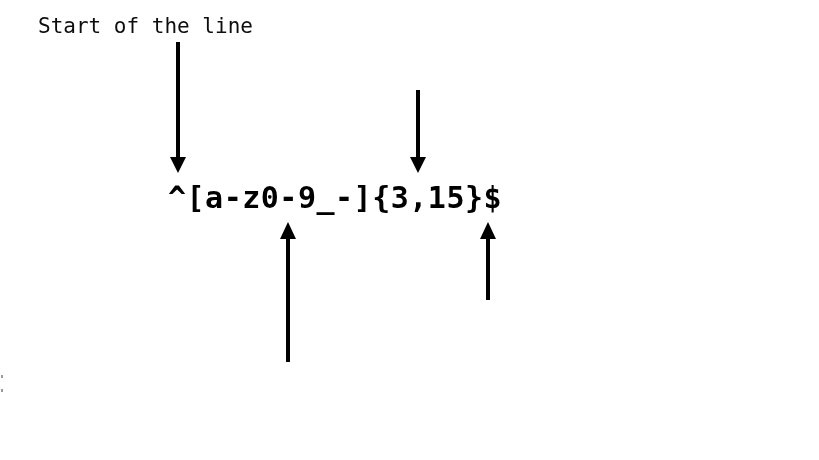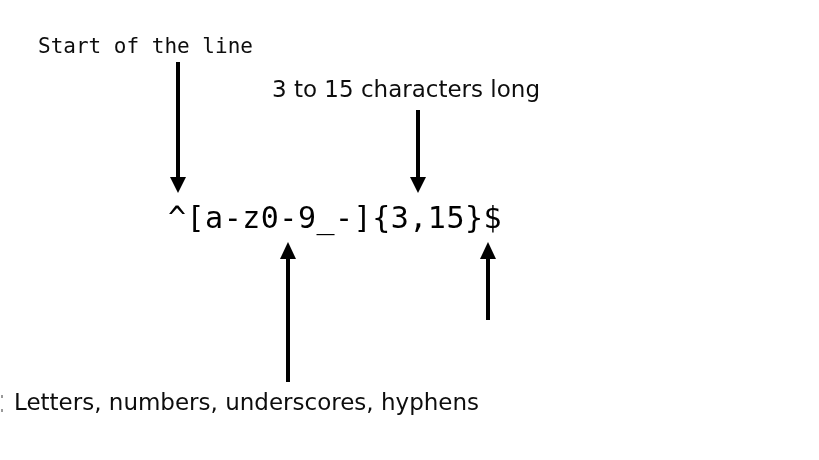--- a/index.html
+++ b/index.html
@@ -14,21 +14,20 @@
     overflow: hidden;
     font-family: "DejaVu Sans", sans-serif;
     color: #000000;
   }
 
   #diagram {
     position: absolute;
     inset: 0;
     width: 819px;
     height: 440px;
-    margin-top: 20px;
   }
 
   .label {
     position: absolute;
     white-space: pre;
     color: #0d0d0d;
     line-height: 1;
   }
 
   
@@ -41,21 +40,21 @@
   
   .label-sans {
     font-family: "DejaVu Sans", sans-serif;
     font-size: 23px;
   }
 
   
   .regex {
     position: absolute;
     font-family: "DejaVu Sans Mono", monospace;
-    font-weight: normal;
+    font-weight: bold;
     font-size: 30px;
     letter-spacing: 0.5px;
     white-space: pre;
     color: #000000;
     line-height: 1;
   }
 
   svg.arrows {
     position: absolute;
     left: 0;
@@ -83,23 +82,21 @@
 </head>
 <body>
 
 <div id="diagram">
 
   <div class="edge-crumb" style="left:1px; top:375px;"></div>
   <div class="edge-crumb" style="left:1px; top:389px;"></div>
 
   <div class="label label-mono" style="left:38px; top:16px;">Start of the line</div>
 
-  <div class="label label-sans" style="left:272px; top:58px;">3 to 15 characters long</div>
 
-  <div class="label label-sans" style="left:14px; top:371px;">Letters, numbers, underscores, hyphens</div>
 
 
   <div class="regex" style="left:168px; top:183px;">^[a-z0-9_-]{3,15}$</div>
 
   <svg class="arrows" viewBox="0 0 819 460" xmlns="http://www.w3.org/2000/svg">
 
     <g>
       <line class="arrow-shaft" x1="178" y1="42" x2="178" y2="160"></line>
       <polygon class="arrow-head" points="170,157 186,157 178,173"></polygon>
     </g>

